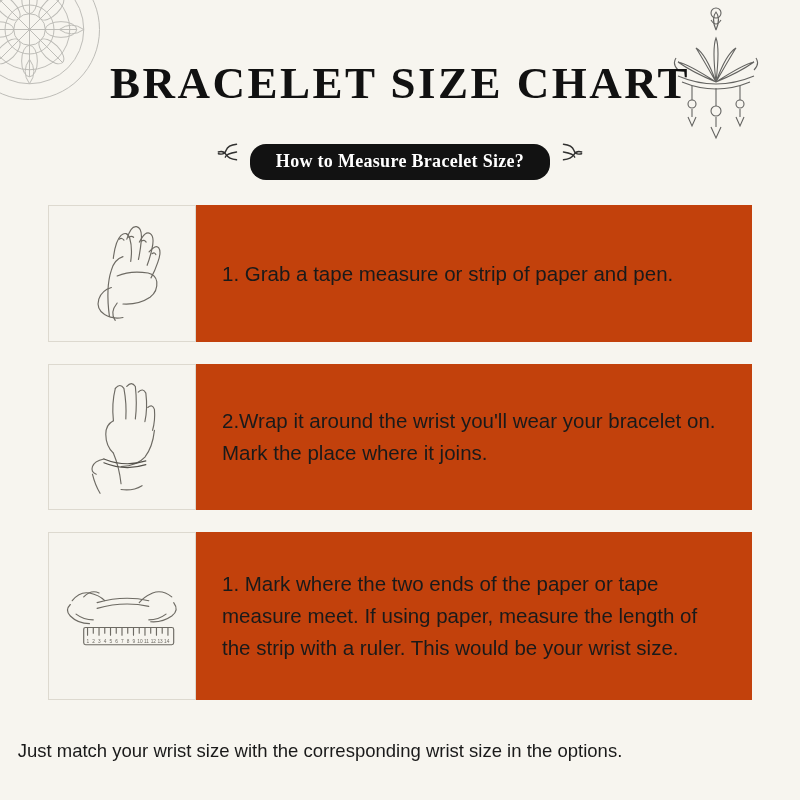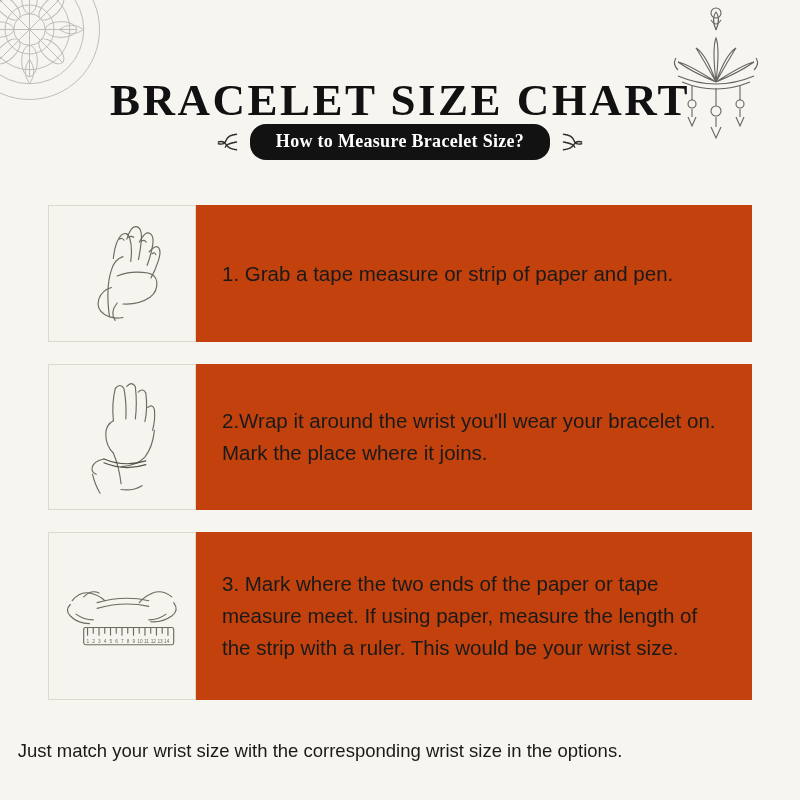--- a/index.html
+++ b/index.html
@@ -30,21 +30,21 @@
     top: 4px;
     right: 24px;
     width: 120px;
     height: 140px;
     opacity: 0.85;
   }
 
   
   .title {
     position: absolute;
-    top: 74px;
+    top: 57px;
     left: 0;
     width: 800px;
     text-align: center;
     font-family: "Liberation Serif", serif;
     font-size: 45px;
     letter-spacing: 2.5px;
     font-weight: 700;
     color: #111;
   }
 
@@ -61,20 +61,21 @@
   .pill {
     background: #121212;
     color: #fff;
     border-radius: 16px;
     padding: 7px 26px 8px 26px;
     font-family: "Liberation Serif", serif;
     font-size: 18px;
     font-weight: 700;
     letter-spacing: 0.3px;
     white-space: nowrap;
+    margin-top: 20px;
   }
   .swirl {
     width: 26px;
     height: 26px;
     opacity: 0.9;
   }
 
   
   .steps {
     position: absolute;
@@ -301,18 +302,18 @@
             <text x="75" y="88">8</text>
             <text x="81" y="88">9</text>
           <text x="86" y="88">10</text>
             <text x="93" y="88">11</text>
             <text x="100" y="88">12</text>
           <text x="107" y="88">13</text>
             <text x="114" y="88">14</text>
         </g>
       </svg>
     </div>
-    <div class="step-text">3. Mark where the two ends of the paper or tape measure meet. If using paper, measure the length of the strip with a ruler. This would be your wrist size.</div>
+    <div class="step-text">1. Mark where the two ends of the paper or tape measure meet. If using paper, measure the length of the strip with a ruler. This would be your wrist size.</div>
   </div>
 
 </div>
 
 <div class="footer">Just match your wrist size with the corresponding wrist size in the options.</div>
 
 </body></html>

